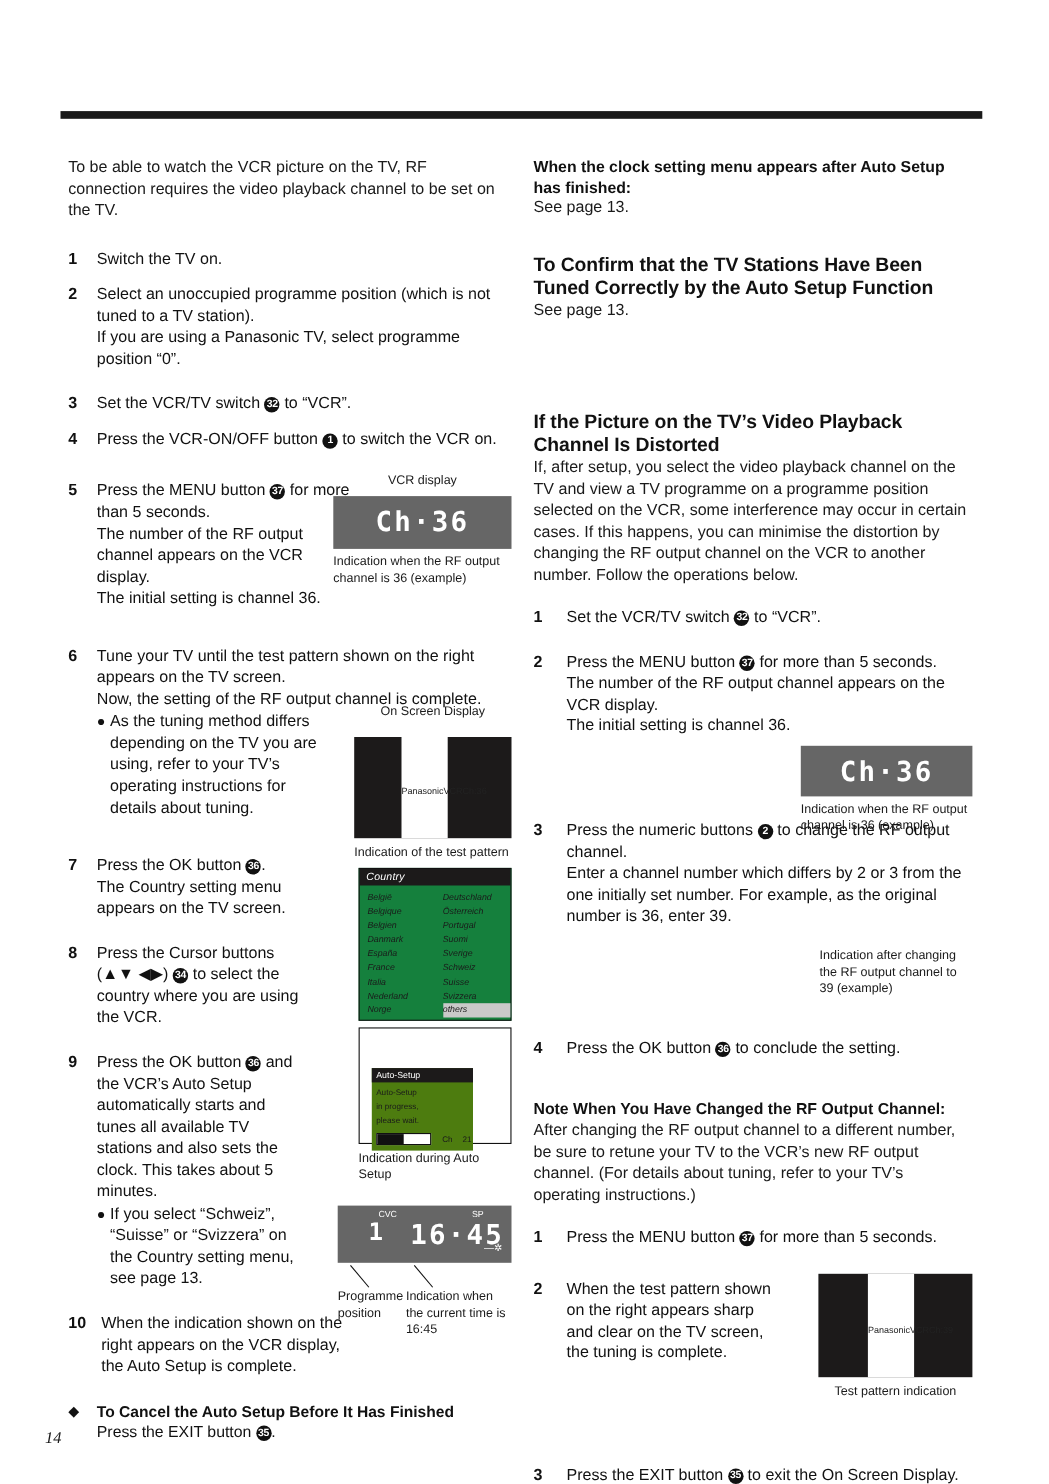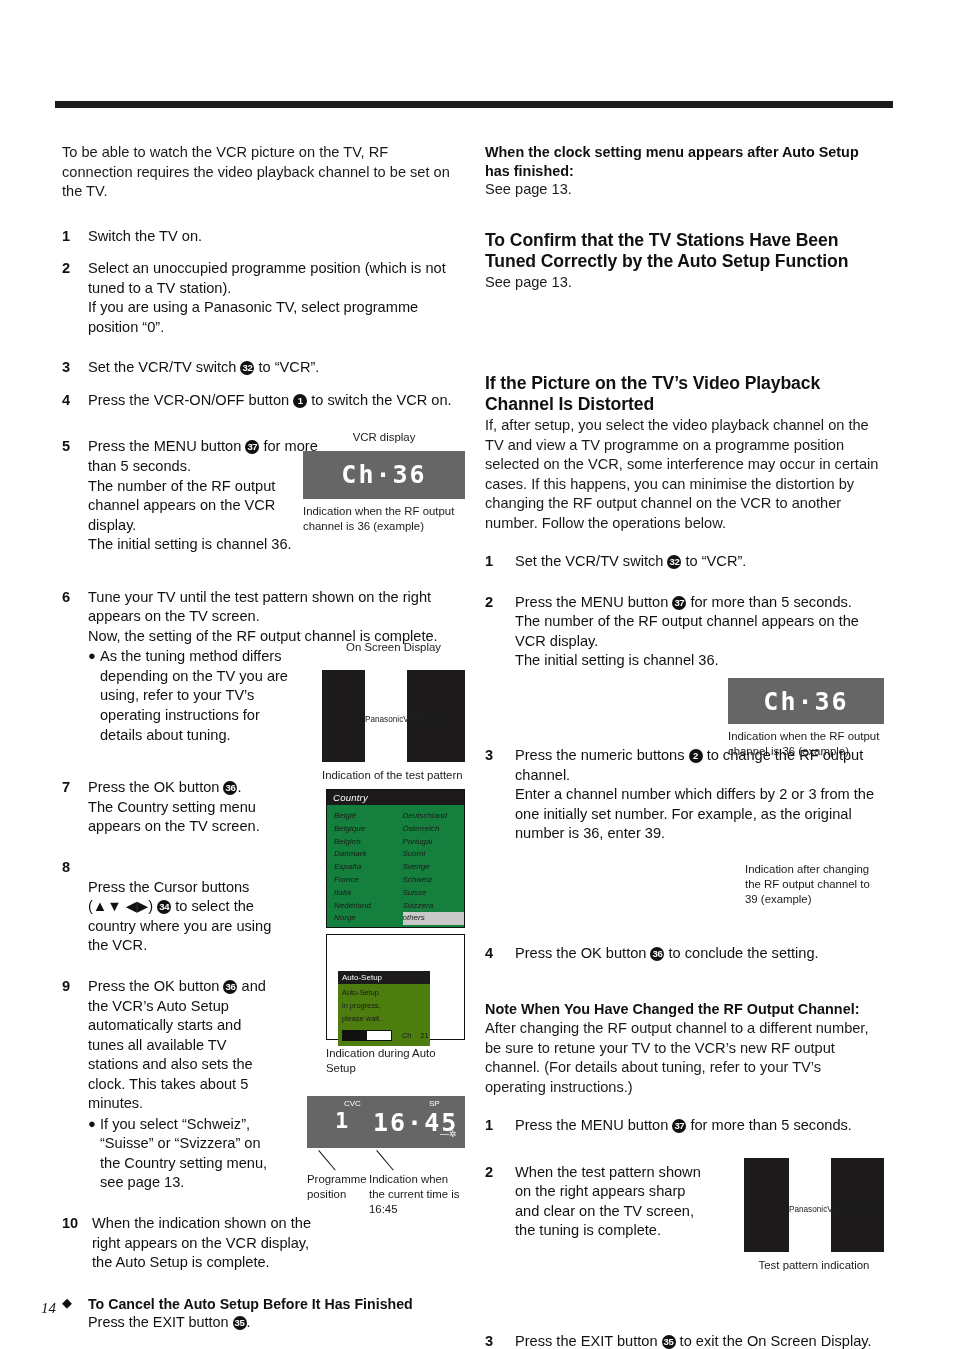--- a/index.html
+++ b/index.html
@@ -30,21 +30,21 @@
   
   .step{display:flex;align-items:flex-start;margin-bottom:13px;}
   .step-num{
     flex:0 0 auto;width:26px;font-weight:bold;font-size:14.6px;
     line-height:1.34;color:#111;
   }
   .step-num.wide{width:30px;}
   .step-body{flex:1 1 auto;font-size:14.6px;line-height:1.34;}
   .step-body.narrow{max-width:232px;}
   .step-body.narrow2{max-width:210px;}
-  .step-body.narrow3{max-width:190px;margin-top:20px;}
+  .step-body.narrow3{max-width:190px;}
   .step-body.narrow4{max-width:185px;}
 
   .bullet-line{display:flex;margin-top:1px;}
   .bullet-dot{flex:0 0 auto;width:12px;font-size:13px;line-height:1.38;}
   .bullet-txt{flex:1 1 auto;}
 
   
   .ref{
     display:inline-block;
     background:#111;color:#fff;border-radius:50%;

